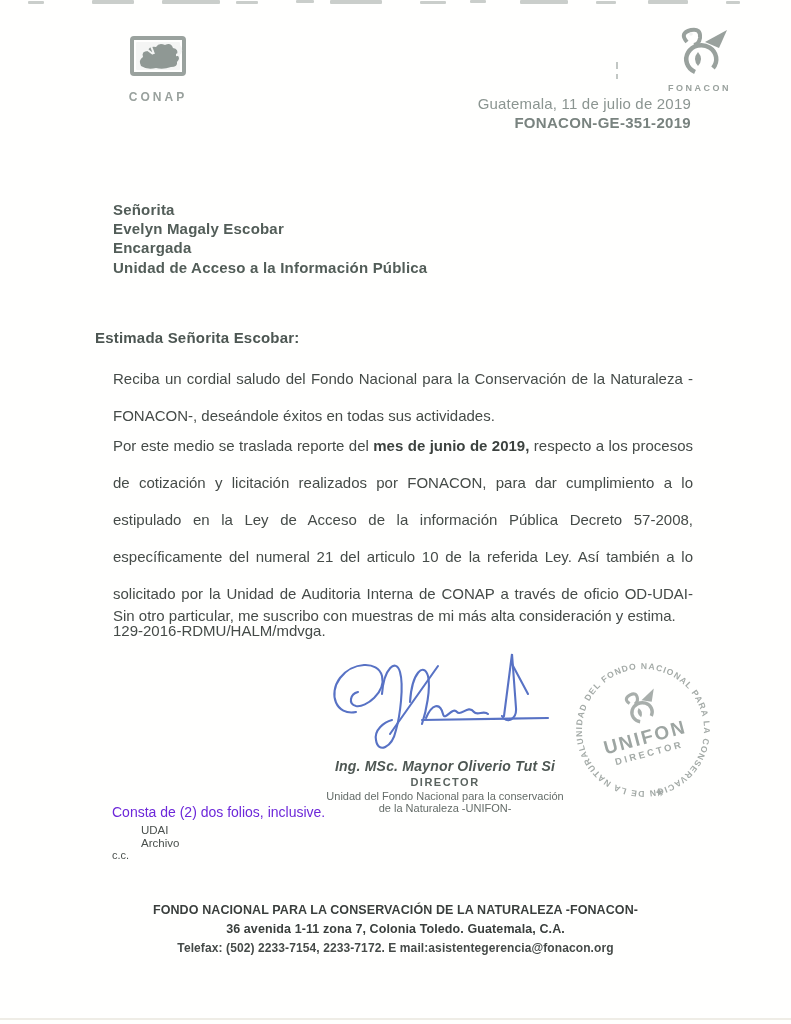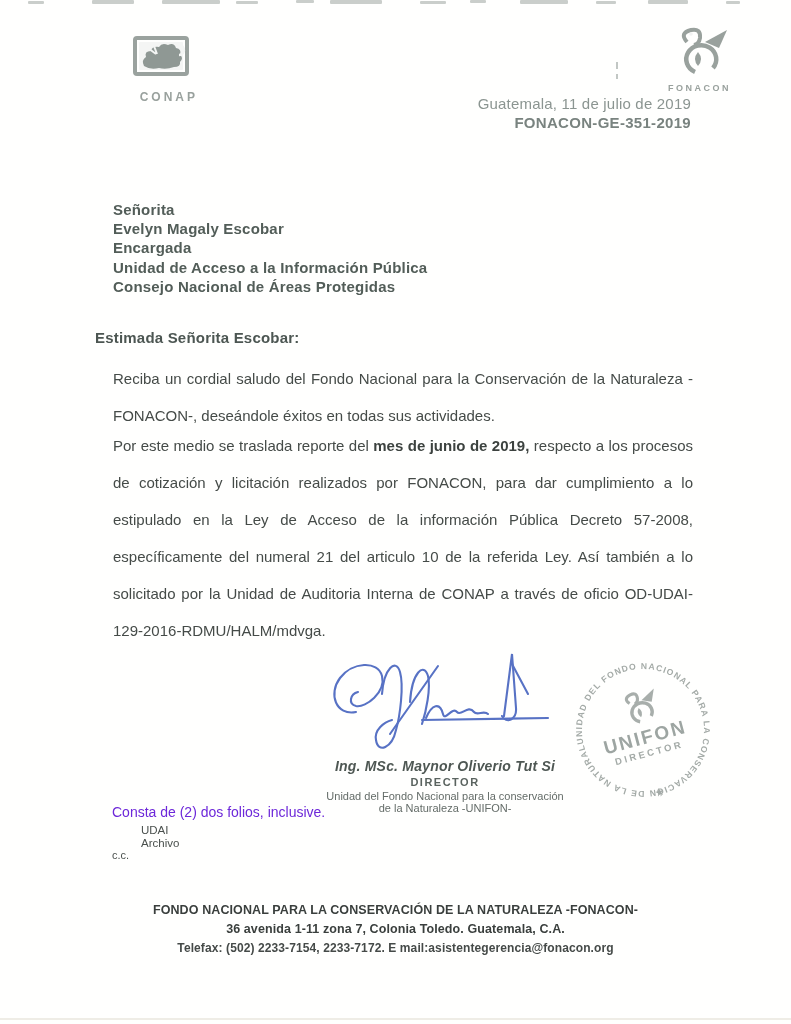--- a/index.html
+++ b/index.html
@@ -55,21 +55,21 @@
   .cc-item1{left:141px;top:824px;font-size:11.5px;color:#4a504d;}
   .cc-item2{left:141px;top:837px;font-size:11.5px;color:#4a504d;}
   
   .footer{
     left:0;top:901px;width:791px;text-align:center;
     font-size:12.5px;font-weight:bold;color:#3a3f3d;
     line-height:19px;letter-spacing:.1px;
   }
   .footer .f3{font-size:12px;font-weight:bold;color:#454a48;}
   
-  .conap-logo{left:118px;top:36px;width:80px;text-align:right;}
+  .conap-logo{left:118px;top:36px;width:80px;text-align:center;}
   .conap-label{font-size:12px;font-weight:bold;letter-spacing:3px;color:#99a19d;margin-top:-2px;}
   .fonacon-logo{left:655px;top:26px;width:76px;text-align:right;}
   .fonacon-label{font-size:9px;font-weight:bold;letter-spacing:2.5px;color:#99a19d;margin-top:-1px;}
   .stamp{left:565px;top:652px;}
 </style>
 </head>
 <body>
 
 <div class="page">
 
@@ -116,29 +116,29 @@
   <div class="abs date-block">
     <div>Guatemala, 11 de julio  de 2019</div>
     <div class="ref-line">FONACON-GE-351-2019</div>
   </div>
 
   <div class="abs recipient">
     <div>Señorita</div>
     <div>Evelyn Magaly Escobar</div>
     <div>Encargada</div>
     <div>Unidad de Acceso a la Información Pública</div>
-    <div>Consejo Nacional de Áreas Protegidas</div>
   </div>
 
   <div class="abs salutation">Estimada Señorita Escobar:</div>
 
   <div class="abs para p1">Reciba un cordial saludo del Fondo Nacional para la Conservación de la Naturaleza -FONACON-, deseándole éxitos en todas sus actividades.</div>
 
   <div class="abs para p2"><span>Por este medio se traslada reporte del </span><b>mes de junio de 2019,</b><span> respecto a los procesos de cotización y licitación realizados por FONACON, para dar cumplimiento a lo estipulado en la Ley de Acceso de la información Pública Decreto 57-2008, específicamente del numeral 21 del articulo 10 de la referida Ley. Así también a lo solicitado por la Unidad de Auditoria Interna de CONAP a través de oficio OD-UDAI-129-2016-RDMU/HALM/mdvga.</span></div>
 
+  <div class="abs para p3">Sin otro particular, me suscribo con muestras de mi más alta consideración y estima.</div>
 
   <svg class="abs sig-svg" width="240" height="118" viewBox="0 0 240 118">
     <g fill="none" stroke="#4a67c0" stroke-width="2.1" stroke-linecap="round" opacity="0.92">
       <path d="M30,62 C10,66 2,44 14,28 C26,12 52,10 56,26 C60,42 40,58 30,56 C22,54 24,44 32,42"></path>
       <path d="M56,44 C58,18 70,8 74,22 C78,36 74,66 70,80 C66,98 52,104 50,90 C48,80 58,72 66,70"></path>
       <path d="M84,52 C86,22 98,12 102,26 C105,38 100,62 96,74"></path>
       <path d="M64,84 L112,16"></path>
       <path d="M100,68 C106,54 114,52 117,64 C119,72 126,56 131,62 C135,67 142,54 148,62 C151,66 158,60 162,64"></path>
       <path d="M178,66 L186,4 L190,58 C191,70 180,74 176,66"></path>
       <path d="M186,14 L202,44"></path>

